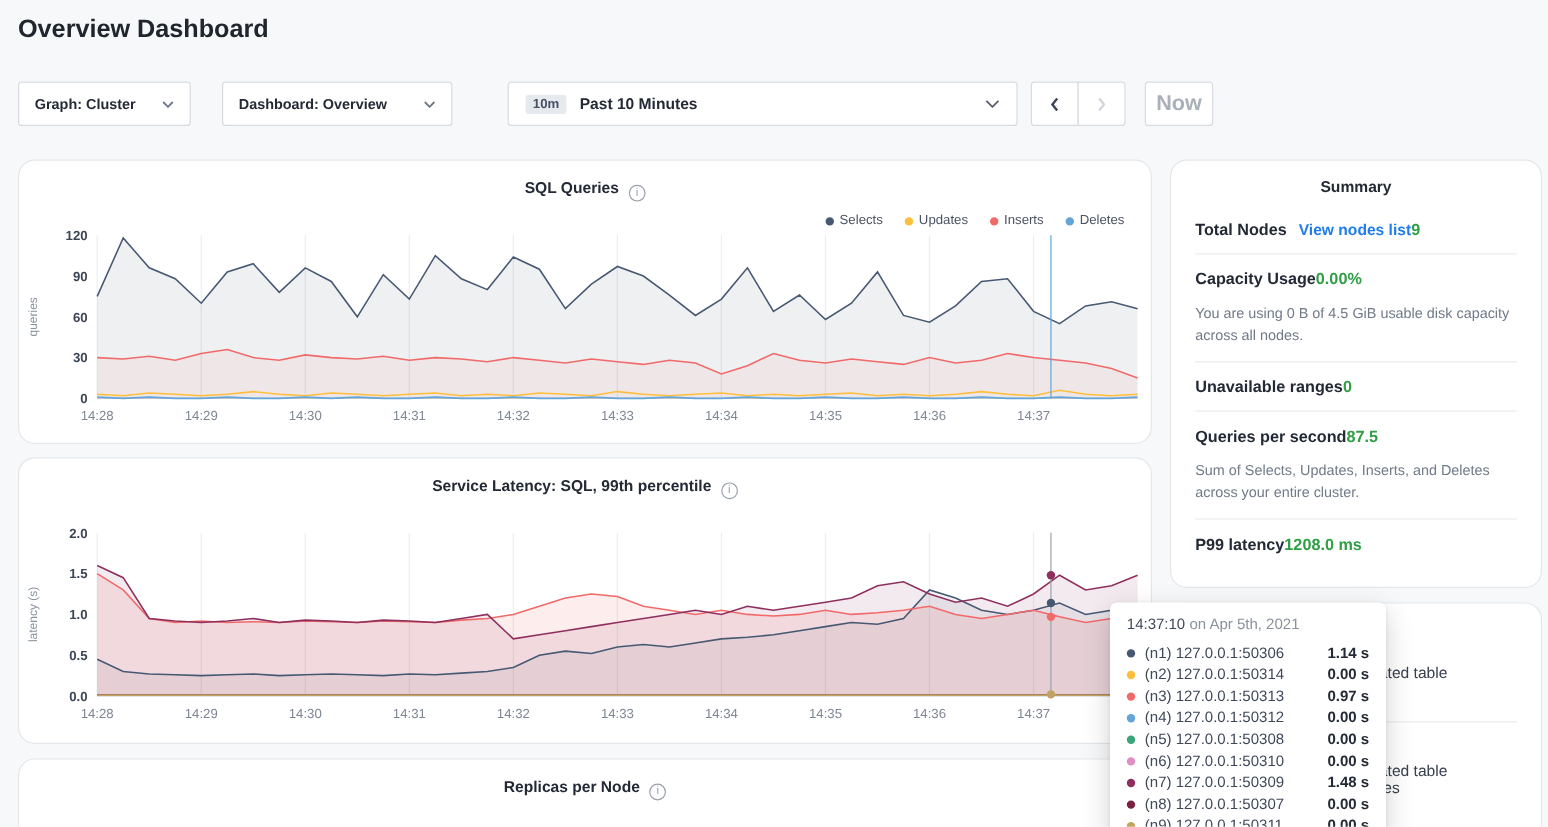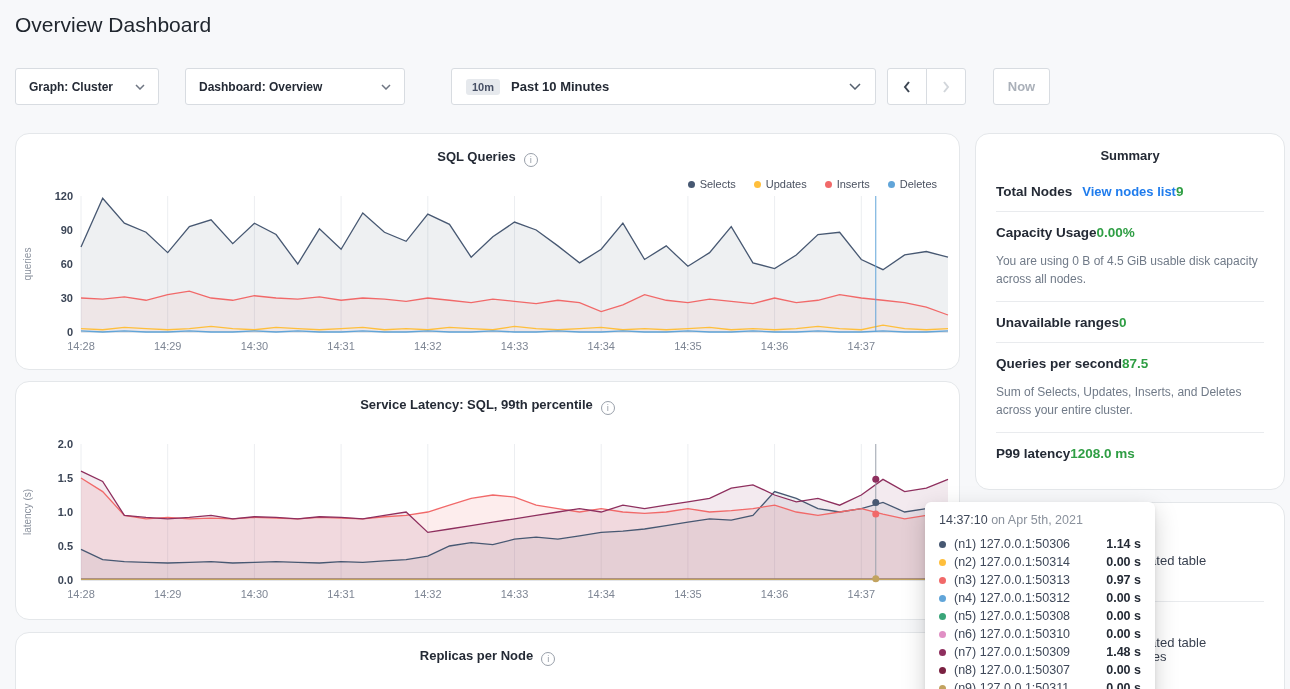--- a/index.html
+++ b/index.html
@@ -8,48 +8,48 @@
     font-family: "Liberation Sans", sans-serif;
     background: #f7f8fa;
     color: #242a35;
     overflow: hidden;
     position: relative;
   }
   .page { position:relative; width:1290px; height:689px; overflow:hidden; }
 
   .page-title {
     position:absolute; left:15px; top:13px;
-    font-size:21px; font-weight:400; color:#20262e;
+    font-size:21px; font-weight:700; color:#20262e;
   }
 
   
   .controls { position:absolute; left:15px; top:68px; height:37px; display:flex; align-items:stretch; }
   .ctl-btn {
     background:#fff; border:1px solid #d8dce1; border-radius:3px;
     display:flex; align-items:center; padding:0 13px;
     font-family:inherit; font-size:12px; font-weight:700; color:#242a35; cursor:pointer;
   }
   .dd { justify-content:space-between; }
   #graph-dd { width:144px; }
-  #dash-dd { width:220px; margin-left:26px; }
+  #dash-dd { width:192px; margin-left:26px; }
   .time-picker {
     margin-left:46px; width:425px; background:#fff; border:1px solid #d8dce1;
     border-radius:3px; display:flex; align-items:center; padding:0 14px; cursor:pointer;
   }
   .time-badge {
     background:#e6e9ed; border-radius:3px; padding:2px 6px;
     font-size:11px; font-weight:700; color:#475065;
   }
   .time-label { margin-left:11px; font-size:13px; font-weight:700; color:#242a35; }
   .time-caret { margin-left:auto; }
   .arrow-group { display:flex; margin-left:11px; }
   .arrow-btn { width:40px; justify-content:center; padding:0; }
   .arrow-btn.left { border-radius:3px 0 0 3px; }
   .arrow-btn.right { border-radius:0 3px 3px 0; margin-left:-1px; }
-  .now-btn { margin-left:27px; width:57px; justify-content:center; font-size:13px; color:#aab0b9; }
+  .now-btn { margin-left:16px; width:57px; justify-content:center; font-size:18px; color:#aab0b9; }
 
   
   .col-left  { position:absolute; left:15px;  top:133px; width:945px; }
   .col-right { position:absolute; left:975px; top:133px; width:310px; }
 
   .panel { background:#fff; border:1px solid #e4e7ea; border-radius:14px; position:relative; }
   .panel-sql      { height:237px; }
   .panel-latency  { height:239px; margin-top:11px; }
   .panel-replicas { height:120px; margin-top:12px; }
 

